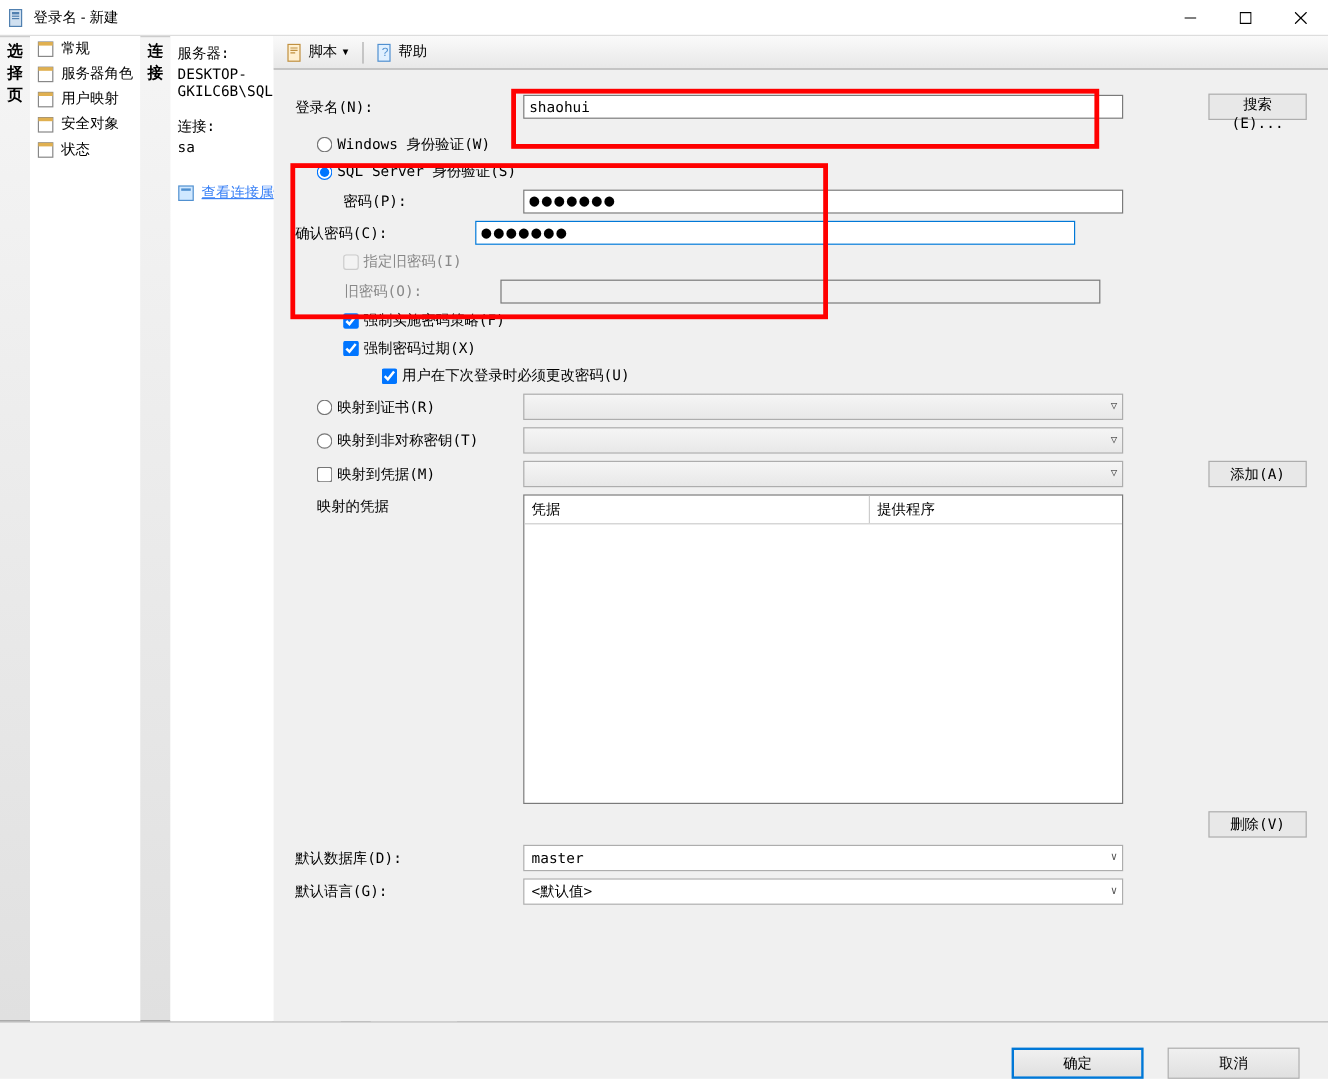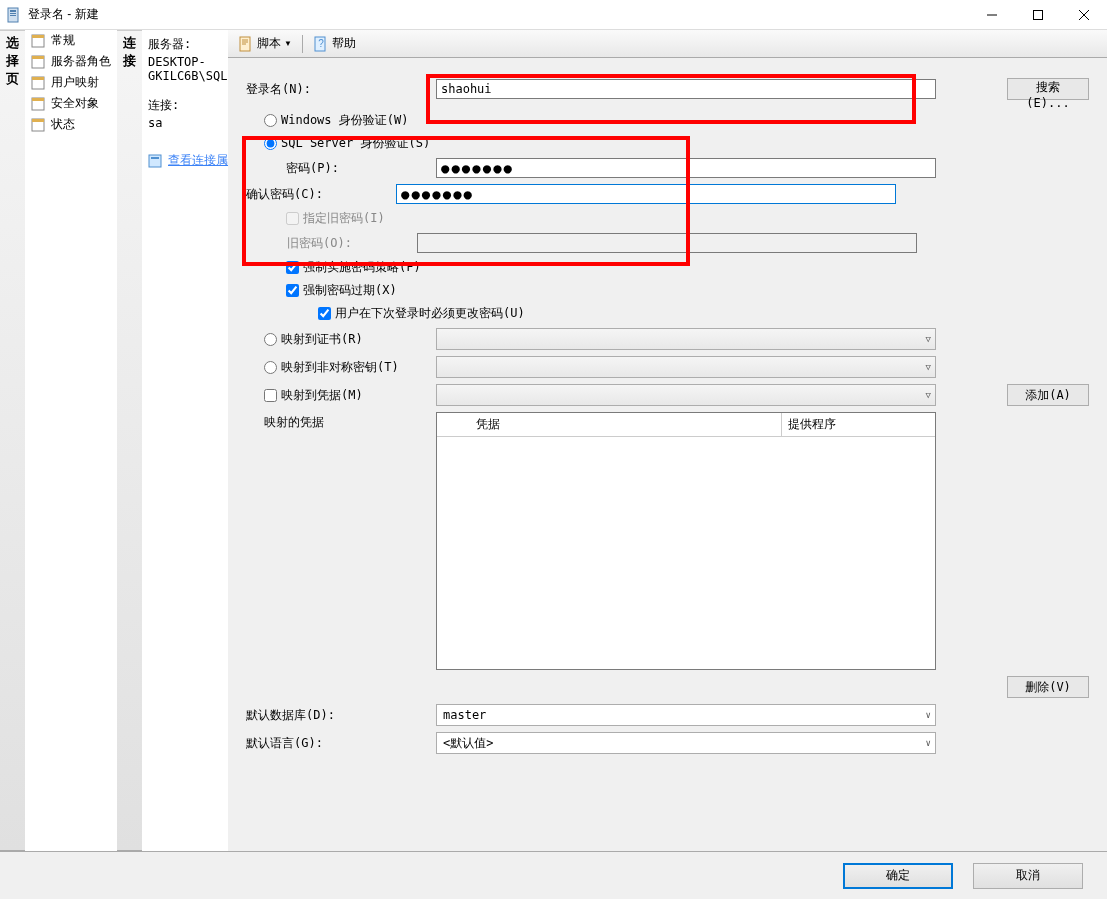--- a/index.html
+++ b/index.html
@@ -169,23 +169,22 @@
     }
     .credentials-header {
       display: flex;
       border-bottom: 1px solid #ccc;
     }
     .credentials-header > div {
       padding: 3px 6px;
       font-size: 12px;
     }
     .credentials-header > div:first-child {
-      width: 312px;
+      width: 288px;
       border-right: 1px solid #ccc;
-      margin-left: 33px;
     }
     .credentials-header > div:last-child { flex: 1; }
     
     .select-box {
       border: 1px solid #adadad;
       background: linear-gradient(to bottom, #f5f5f5, #e8e8e8);
       height: 22px;
       display: flex;
       align-items: center;
       padding: 0 6px;
@@ -201,21 +200,21 @@
     }
     .select-box.disabled { color: #888; }
     
     
     .button-bar {
       height: 48px;
       border-top: 1px solid #aaa;
       background: #f0f0f0;
       display: flex;
       justify-content: flex-end;
-      align-items: center;
+      align-items: flex-end;
       padding-right: 24px;
       gap: 20px;
     }
     .btn-primary {
       width: 110px;
       height: 26px;
       border: 2px solid #0078d7;
       background: linear-gradient(to bottom, #f0f0f0, #e0e0e0);
       font-size: 12px;
     }

